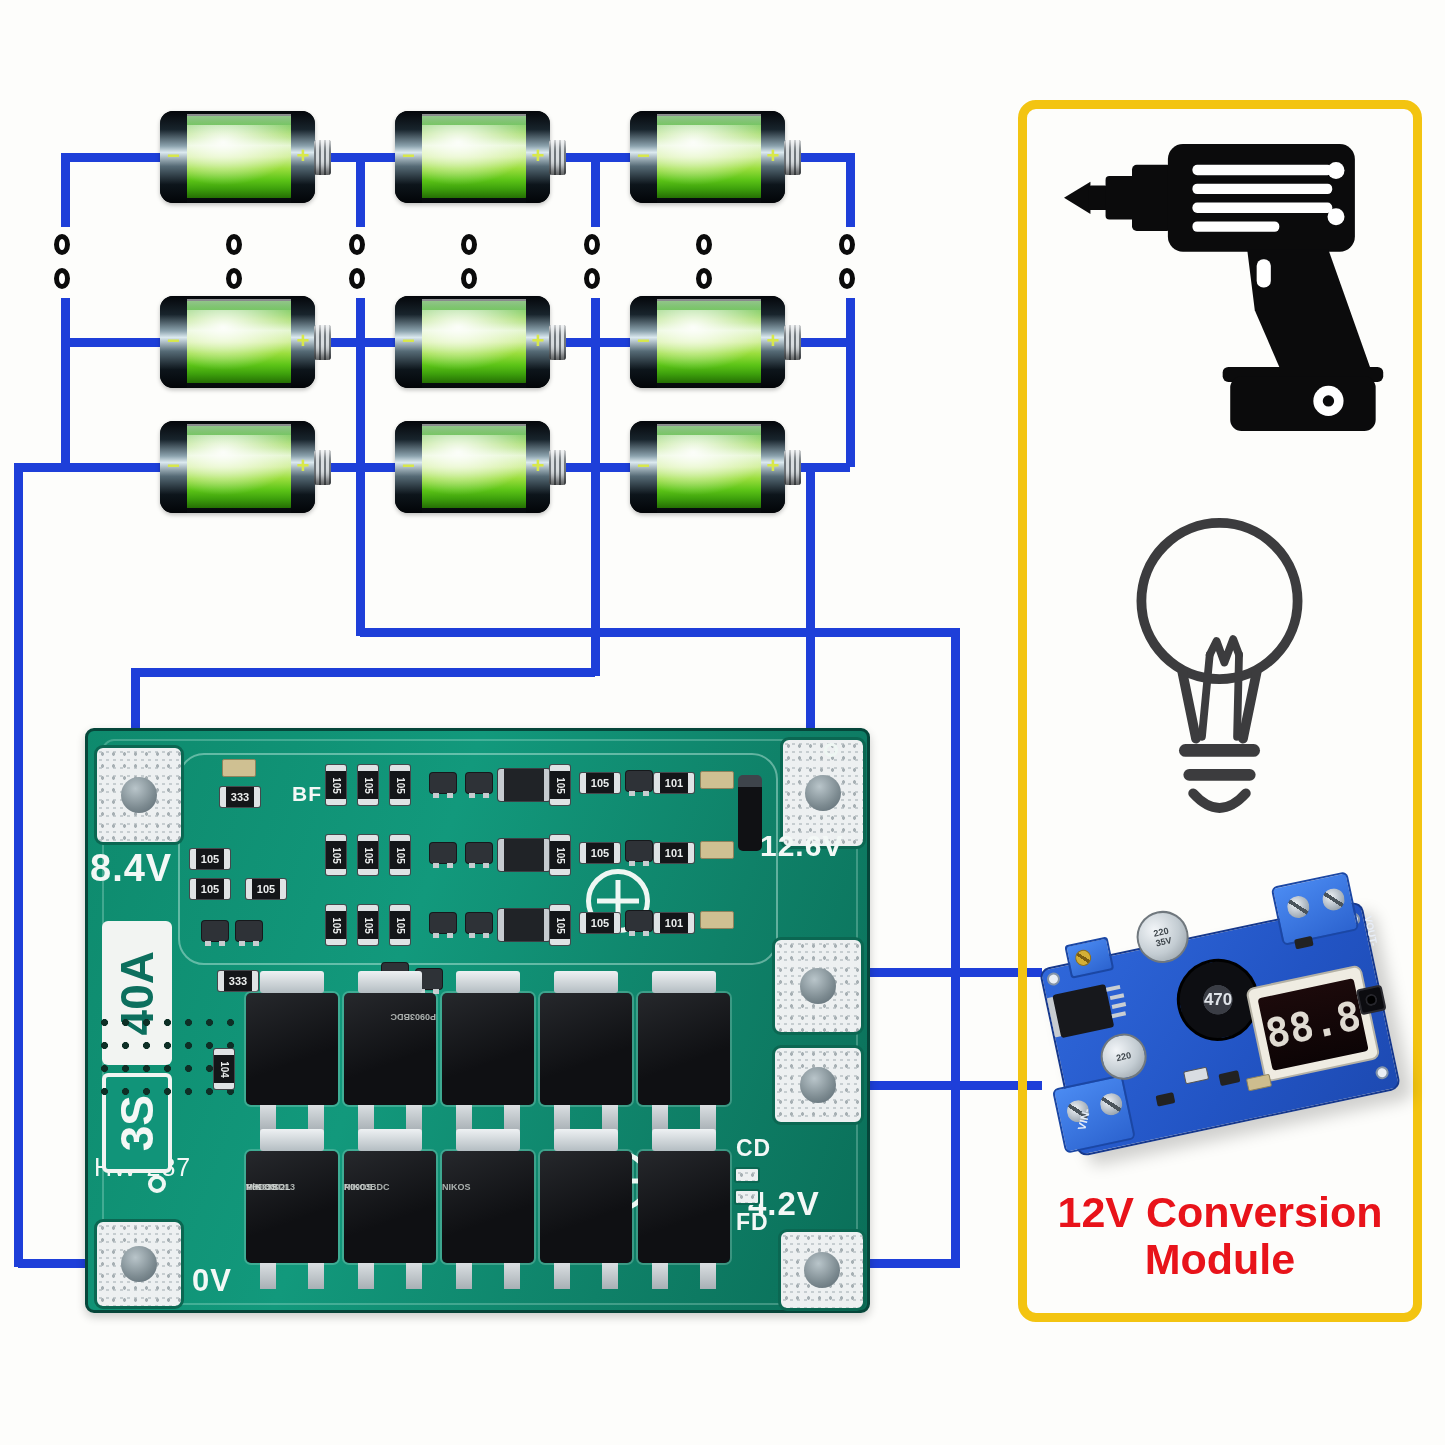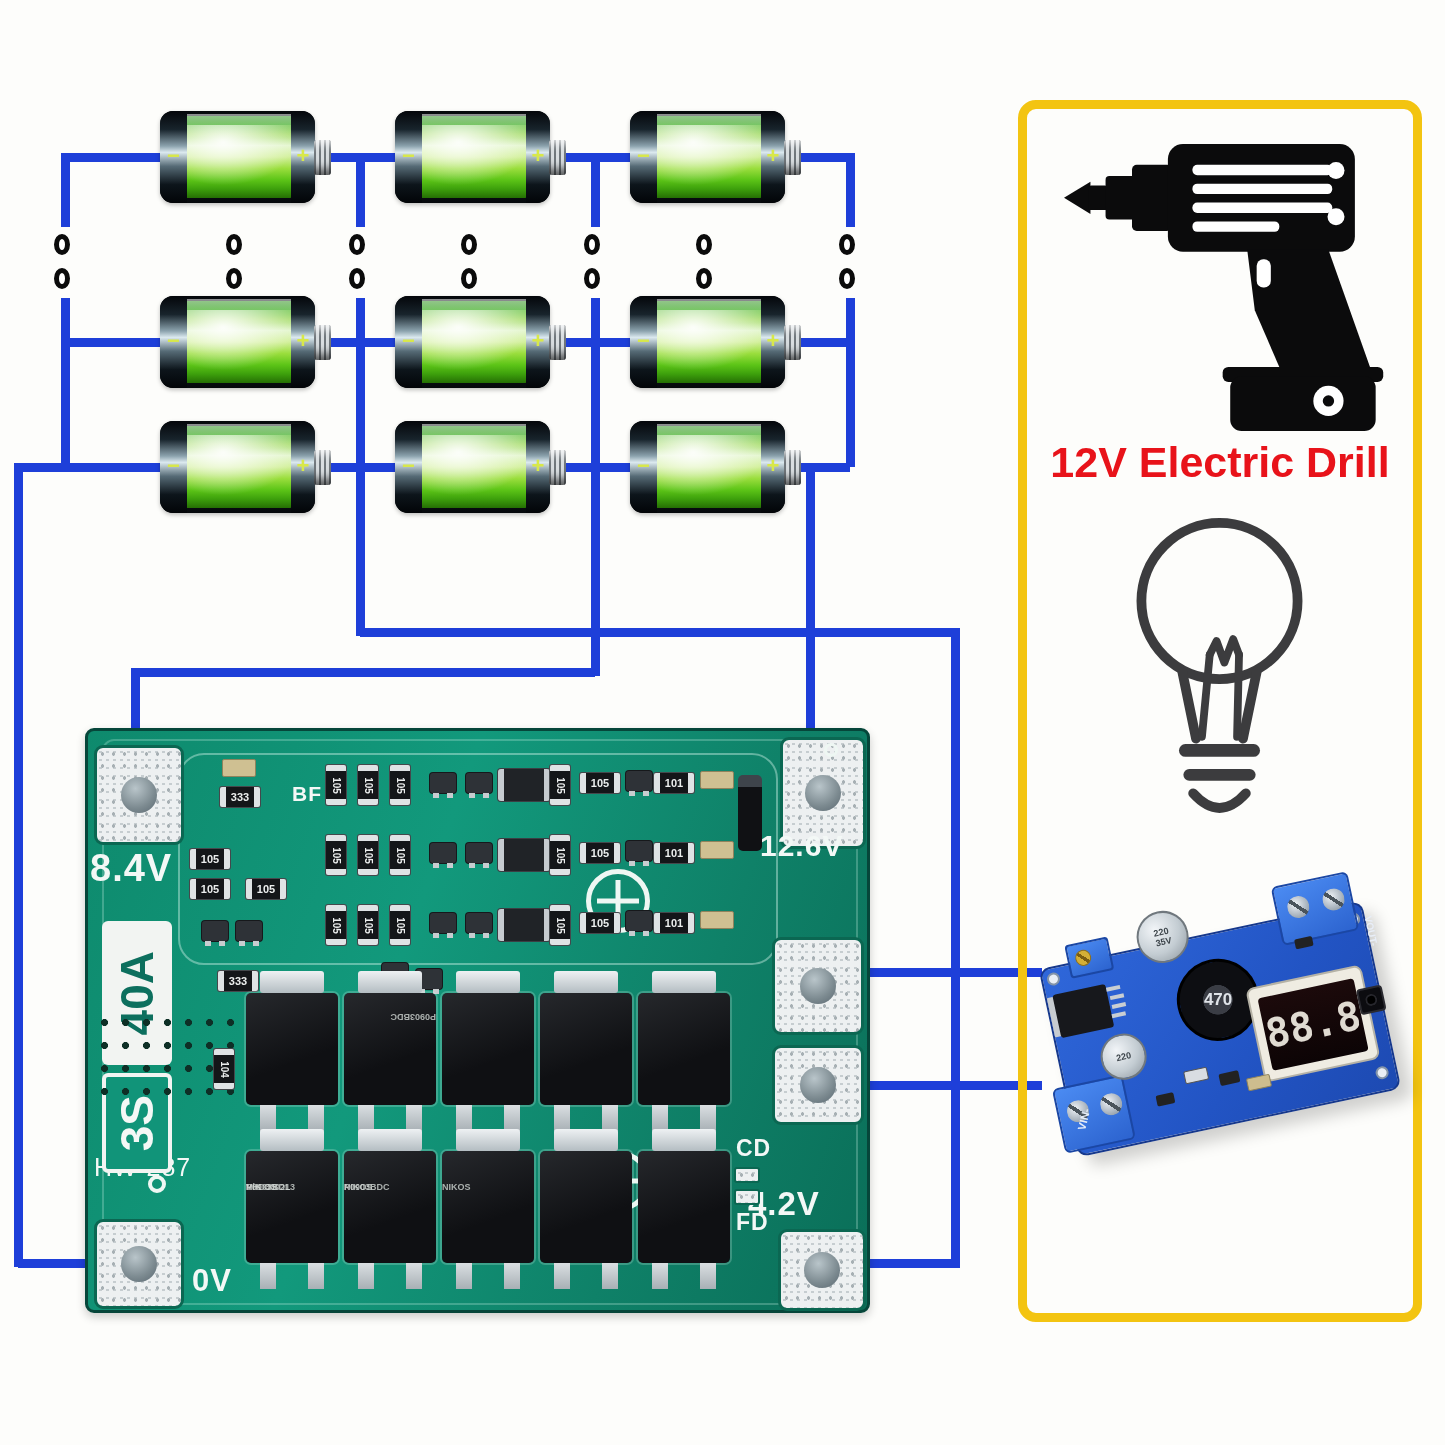--- a/index.html
+++ b/index.html
@@ -522,21 +522,20 @@
         <rect x="154" y="62" width="148" height="11" rx="5"></rect>
         <rect x="154" y="82" width="148" height="11" rx="5"></rect>
         <rect x="154" y="102" width="92" height="11" rx="5"></rect>
         <circle cx="306" cy="48" r="9"></circle>
         <circle cx="306" cy="97" r="9"></circle>
         <rect x="222" y="142" width="15" height="30" rx="7"></rect>
         <circle cx="298" cy="292" r="16"></circle>
       </g>
       <circle cx="298" cy="292" r="6" fill="#0b0b0c"></circle>
     </svg>
-    <div class="rlab" style="top:330px">12V Electric Drill</div>
 
     <svg style="position:absolute;left:90px;top:388px" width="205" height="335" viewBox="0 0 210 340">
       <g fill="none" stroke="#3c3c3e" stroke-linecap="round">
         <circle cx="105" cy="105" r="80" stroke-width="10"></circle>
         <path d="M67,178 L81,246" stroke-width="10"></path>
         <path d="M143,178 L129,246" stroke-width="10"></path>
         <path d="M70,258 H140" stroke-width="13"></path>
         <path d="M74,283 H136" stroke-width="12"></path>
         <path d="M78,302 Q105,332 132,302" stroke-width="10"></path>
         <path d="M87,244 L95,160" stroke-width="8"></path>
@@ -595,15 +594,16 @@
         <i class="msmd" style="left:118px;top:128px;width:24px;height:13px;background:#d9dde2;border:1px solid #555"></i>
         <i class="msmd" style="left:152px;top:138px;width:20px;height:12px;background:#222"></i>
         <i class="msmd" style="left:178px;top:148px;width:24px;height:13px;background:#cdbd8e;border:1px solid #8f835c"></i>
         <i class="msmd" style="left:86px;top:146px;width:18px;height:11px;background:#222"></i>
         <i class="msmd" style="left:254px;top:22px;width:18px;height:10px;background:#222"></i>
 
         <span class="msilk" style="left:0px;top:148px;font-size:11px;transform:rotate(-64deg)">VIN-</span>
         <span class="msilk" style="left:316px;top:24px;font-size:10px;transform:rotate(90deg)">VOUT-</span>
       </div>
     </div>
+    <div class="rlab" style="top:1080px;left:23px;width:340px">12V Conversion Module</div>
   </div>
 
 </div>
 
 </body></html>

